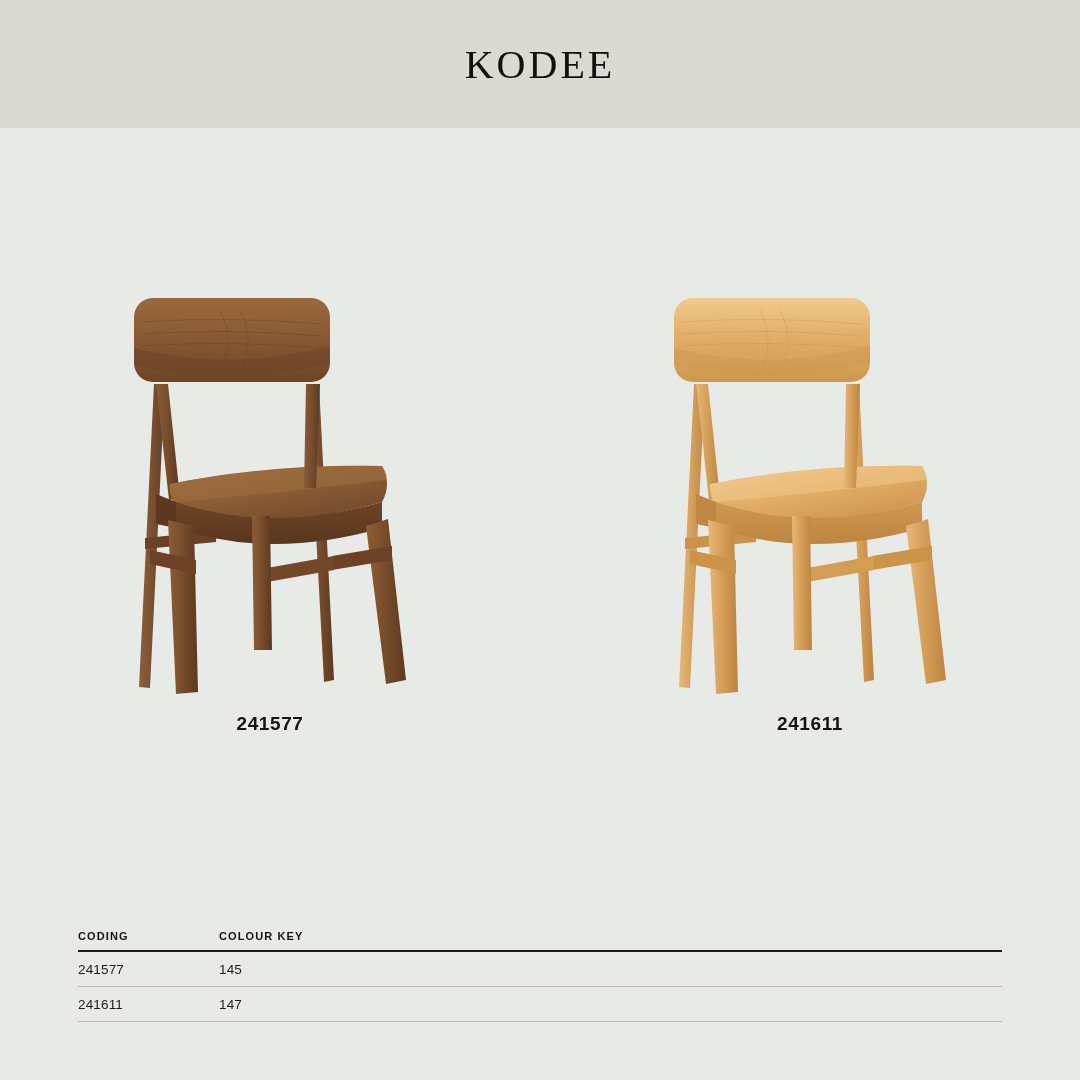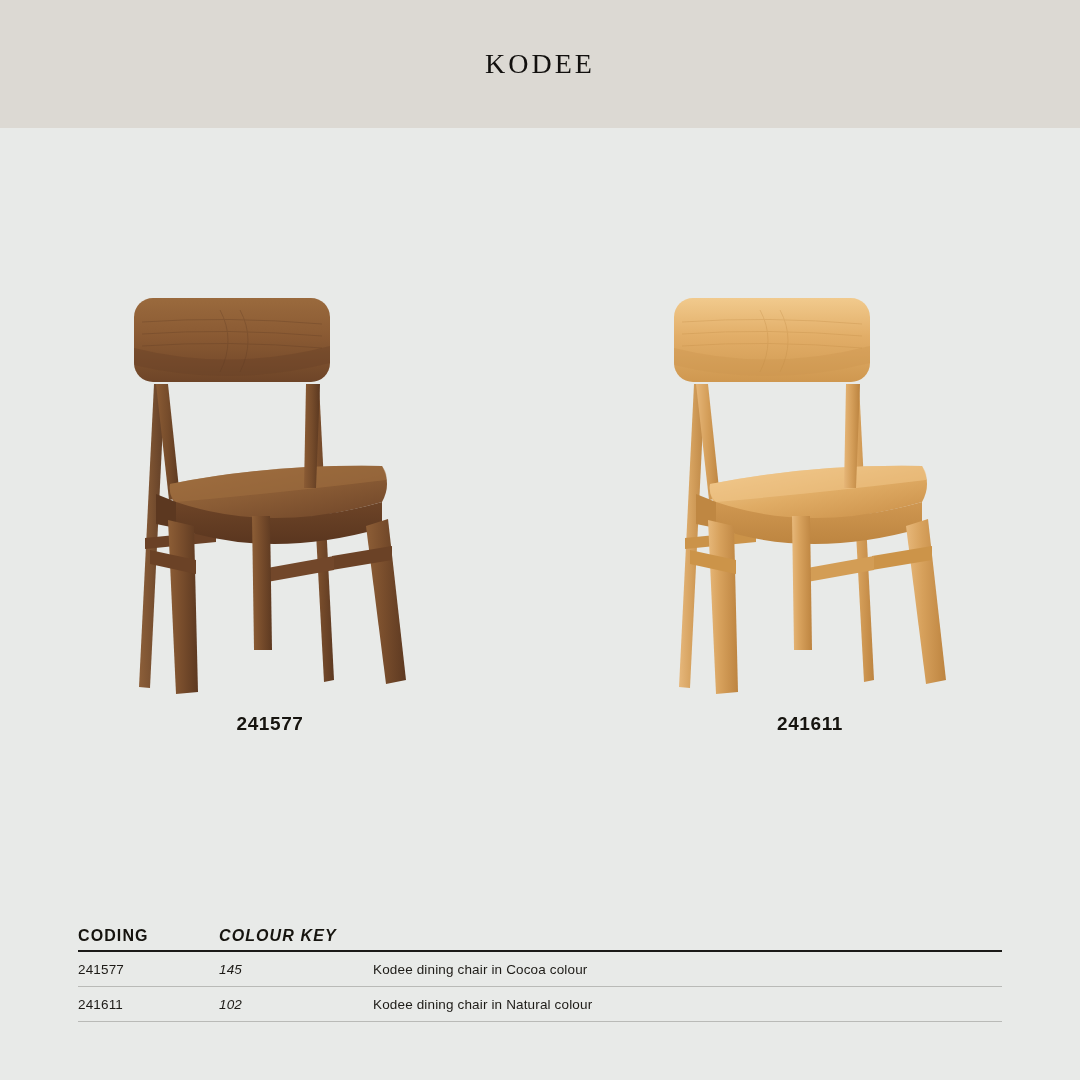--- a/index.html
+++ b/index.html
@@ -14,21 +14,21 @@
 
   
   .header-band{
     position:absolute;left:0;top:0;width:1080px;height:128px;
     background:#dcd9d3;
   }
   .brand{
     position:absolute;left:0;top:0;width:1080px;height:128px;
     display:flex;align-items:center;justify-content:center;
     font-family:"Liberation Serif", serif;
-    font-size:28px;
+    font-size:40px;
     letter-spacing:3px;
     color:#12100e;
     font-weight:400;
   }
 
   
   .products{
     position:absolute;left:0;top:128px;width:1080px;height:780px;
   }
   .product{
@@ -55,29 +55,29 @@
   
   .spec-table{
     position:absolute;left:78px;top:922px;width:924px;
   }
   .spec-row{
     display:flex;align-items:center;
     height:34px;
   }
   .spec-head{
     height:28px;
-    font-size:16px;
+    font-size:11px;
     font-weight:bold;
     letter-spacing:1.1px;
     color:#16140f;
   }
   .rule-strong{height:0;border-top:2px solid #1b1a18;}
   .rule-light{height:0;border-top:1px solid #b9bab7;}
   .cell-code{width:141px;flex:0 0 141px;}
-  .cell-key{width:154px;flex:0 0 154px;font-style:italic;}
+  .cell-key{width:154px;flex:0 0 154px;}
   .cell-desc{flex:1 1 auto;}
   .spec-body .spec-row{
     height:34px;
     font-size:13.5px;
     color:#1d1b17;
     letter-spacing:.15px;
   }
 </style>
 </head>
 <body>
@@ -235,27 +235,25 @@
       <div class="cell-code">CODING</div>
       <div class="cell-key">COLOUR KEY</div>
     </div>
 
     <div class="rule-strong"></div>
 
     <div class="spec-body">
       <div class="spec-row">
         <div class="cell-code">241577</div>
         <div class="cell-key">145</div>
-        <div class="cell-desc">Kodee dining chair in Cocoa colour</div>
       </div>
       <div class="rule-light"></div>
 
       <div class="spec-row">
         <div class="cell-code">241611</div>
-        <div class="cell-key">102</div>
-        <div class="cell-desc">Kodee dining chair in Natural colour</div>
+        <div class="cell-key">147</div>
       </div>
       <div class="rule-light"></div>
     </div>
 
   </div>
 
 </div>
 
 </body></html>

